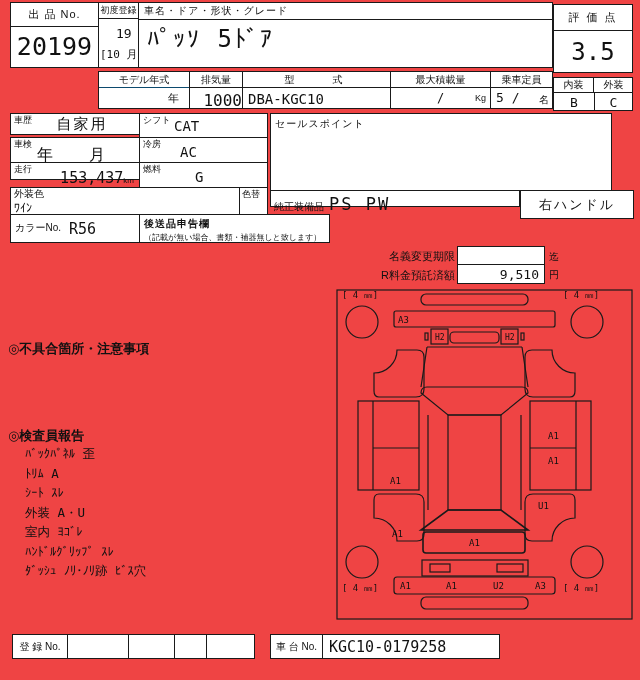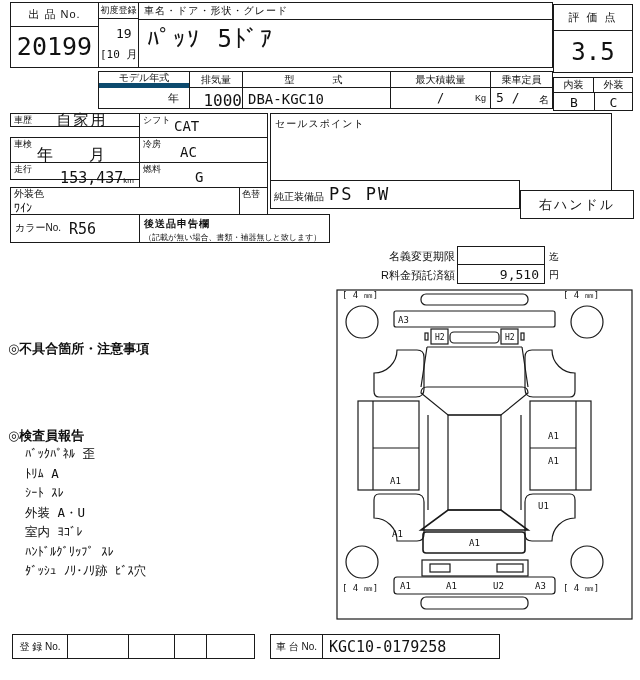--- a/index.html
+++ b/index.html
@@ -1,17 +1,17 @@
 <!DOCTYPE html>
 <html><head>
 <meta charset="utf-8">
 <style>
   html,body{margin:0;padding:0;background:#e8e8e8;}
   .sheet{
-    position:relative;width:640px;height:680px;background:#ffffff;
+    position:relative;width:640px;height:680px;background:#ef4444;
     font-family:"Liberation Sans","DejaVu Sans",sans-serif;color:#111;
     overflow:hidden;
   }
   .abs{position:absolute;box-sizing:border-box;}
   .cell{position:absolute;box-sizing:border-box;border:1px solid #1a1a1a;background:#fff;}
   .hdr{display:flex;align-items:center;justify-content:center;box-sizing:border-box;}
   .tag{position:absolute;top:1px;left:3px;font-size:9px;line-height:10px;white-space:nowrap;}
   .val{font-family:"DejaVu Sans Mono","Liberation Mono",monospace;}
   .ctr{display:flex;align-items:center;justify-content:center;}
   .nowrap{white-space:nowrap;}
@@ -42,21 +42,21 @@
   <div class="cell ctr val" style="left:553px;top:30px;width:80px;height:43px;font-size:24px;">3.5</div>
 
   <div class="cell" style="left:553px;top:77px;width:80px;height:34px;">
     <div class="hdr" style="position:absolute;left:0;top:0;width:40px;height:15px;border-right:1px solid #1a1a1a;border-bottom:1px solid #1a1a1a;font-size:10px;">内装</div>
     <div class="hdr" style="position:absolute;left:40px;top:0;width:39px;height:15px;border-bottom:1px solid #1a1a1a;font-size:10px;">外装</div>
     <div class="ctr val" style="position:absolute;left:0;top:15px;width:40px;height:18px;border-right:1px solid #1a1a1a;font-size:13px;">B</div>
     <div class="ctr val" style="position:absolute;left:40px;top:15px;width:39px;height:18px;font-size:13px;">C</div>
   </div>
 
   <div class="cell" style="left:98px;top:71px;width:92px;height:38px;">
-    <div class="hdr" style="height:16px;border-bottom:5px solid #0c4a6e;font-size:10px;">モデル年式</div>
+    <div class="hdr" style="height:16px;border-bottom:1px solid #0c4a6e;font-size:10px;">モデル年式</div>
     <div style="font-size:11px;text-align:right;padding:3px 10px 0 0;">年</div>
   </div>
   <div class="cell" style="left:189px;top:71px;width:54px;height:38px;">
     <div class="hdr" style="height:16px;border-bottom:1px solid #1a1a1a;font-size:10px;">排気量</div>
     <div class="val" style="font-size:16px;text-align:right;padding-top:3px;">1000 cc</div>
   </div>
   <div class="cell" style="left:242px;top:71px;width:149px;height:38px;">
     <div class="hdr" style="height:16px;border-bottom:1px solid #1a1a1a;font-size:10px;letter-spacing:6px;">型　　式</div>
     <div class="val" style="font-size:14px;padding:3px 0 0 5px;">DBA-KGC10</div>
   </div>
@@ -64,21 +64,21 @@
     <div class="hdr" style="height:16px;border-bottom:1px solid #1a1a1a;font-size:10px;">最大積載量</div>
     <div class="val" style="position:absolute;left:0;right:0;top:19px;text-align:center;font-size:12px;">/</div>
     <div style="position:absolute;right:4px;top:21px;font-size:9px;">Kg</div>
   </div>
   <div class="cell" style="left:490px;top:71px;width:63px;height:38px;">
     <div class="hdr" style="height:16px;border-bottom:1px solid #1a1a1a;font-size:10px;">乗車定員</div>
     <div class="val" style="position:absolute;left:5px;top:18px;font-size:13px;">5 /</div>
     <div style="position:absolute;right:3px;top:21px;font-size:10px;">名</div>
   </div>
 
-  <div class="cell" style="left:10px;top:113px;width:130px;height:14px;">
+  <div class="cell" style="left:10px;top:113px;width:130px;height:22px;">
     <span class="tag">車歴</span>
     <div class="ctr" style="height:100%;font-size:15px;letter-spacing:2px;padding-left:14px;">自家用</div>
   </div>
   <div class="cell" style="left:139px;top:113px;width:129px;height:25px;">
     <span class="tag">シフト</span>
     <div class="val" style="position:absolute;left:34px;top:4px;font-size:14px;">CAT</div>
   </div>
   <div class="cell" style="left:10px;top:137px;width:130px;height:26px;">
     <span class="tag">車検</span>
     <div style="position:absolute;right:24px;top:7px;font-size:16px;letter-spacing:10px;white-space:nowrap;">年　月</div>
@@ -109,21 +109,21 @@
     <span class="val" style="position:absolute;left:58px;top:5px;font-size:15px;">R56</span>
   </div>
   <div class="cell" style="left:139px;top:214px;width:191px;height:29px;">
     <div style="font-size:10px;font-weight:bold;padding:2px 0 0 4px;letter-spacing:1px;">後送品申告欄</div>
     <div style="font-size:8px;padding:1px 0 0 4px;white-space:nowrap;">（記載が無い場合、書類・補器無しと致します）</div>
   </div>
 
   <div class="cell" style="left:270px;top:113px;width:342px;height:78px;">
     <div style="font-size:10px;padding:3px 0 0 4px;letter-spacing:1px;">セールスポイント</div>
   </div>
-  <div class="cell" style="left:270px;top:180px;width:250px;height:29px;">
+  <div class="cell" style="left:270px;top:190px;width:250px;height:17px;">
     <span style="position:absolute;left:3px;top:9px;font-size:10px;">純正装備品</span>
     <span class="val" style="position:absolute;left:58px;top:3px;font-size:17px;letter-spacing:2px;">PS PW</span>
   </div>
   <div class="cell ctr" style="left:520px;top:190px;width:114px;height:29px;font-size:13px;letter-spacing:2px;">右ハンドル</div>
 
   <div class="abs" style="left:340px;top:249px;width:115px;font-size:11px;text-align:right;">名義変更期限</div>
   <div class="cell" style="left:457px;top:246px;width:88px;height:19px;"></div>
   <div class="abs" style="left:549px;top:250px;font-size:10px;">迄</div>
   <div class="abs" style="left:340px;top:268px;width:115px;font-size:11px;text-align:right;">R料金預託済額</div>
   <div class="cell" style="left:457px;top:264px;width:88px;height:20px;">

